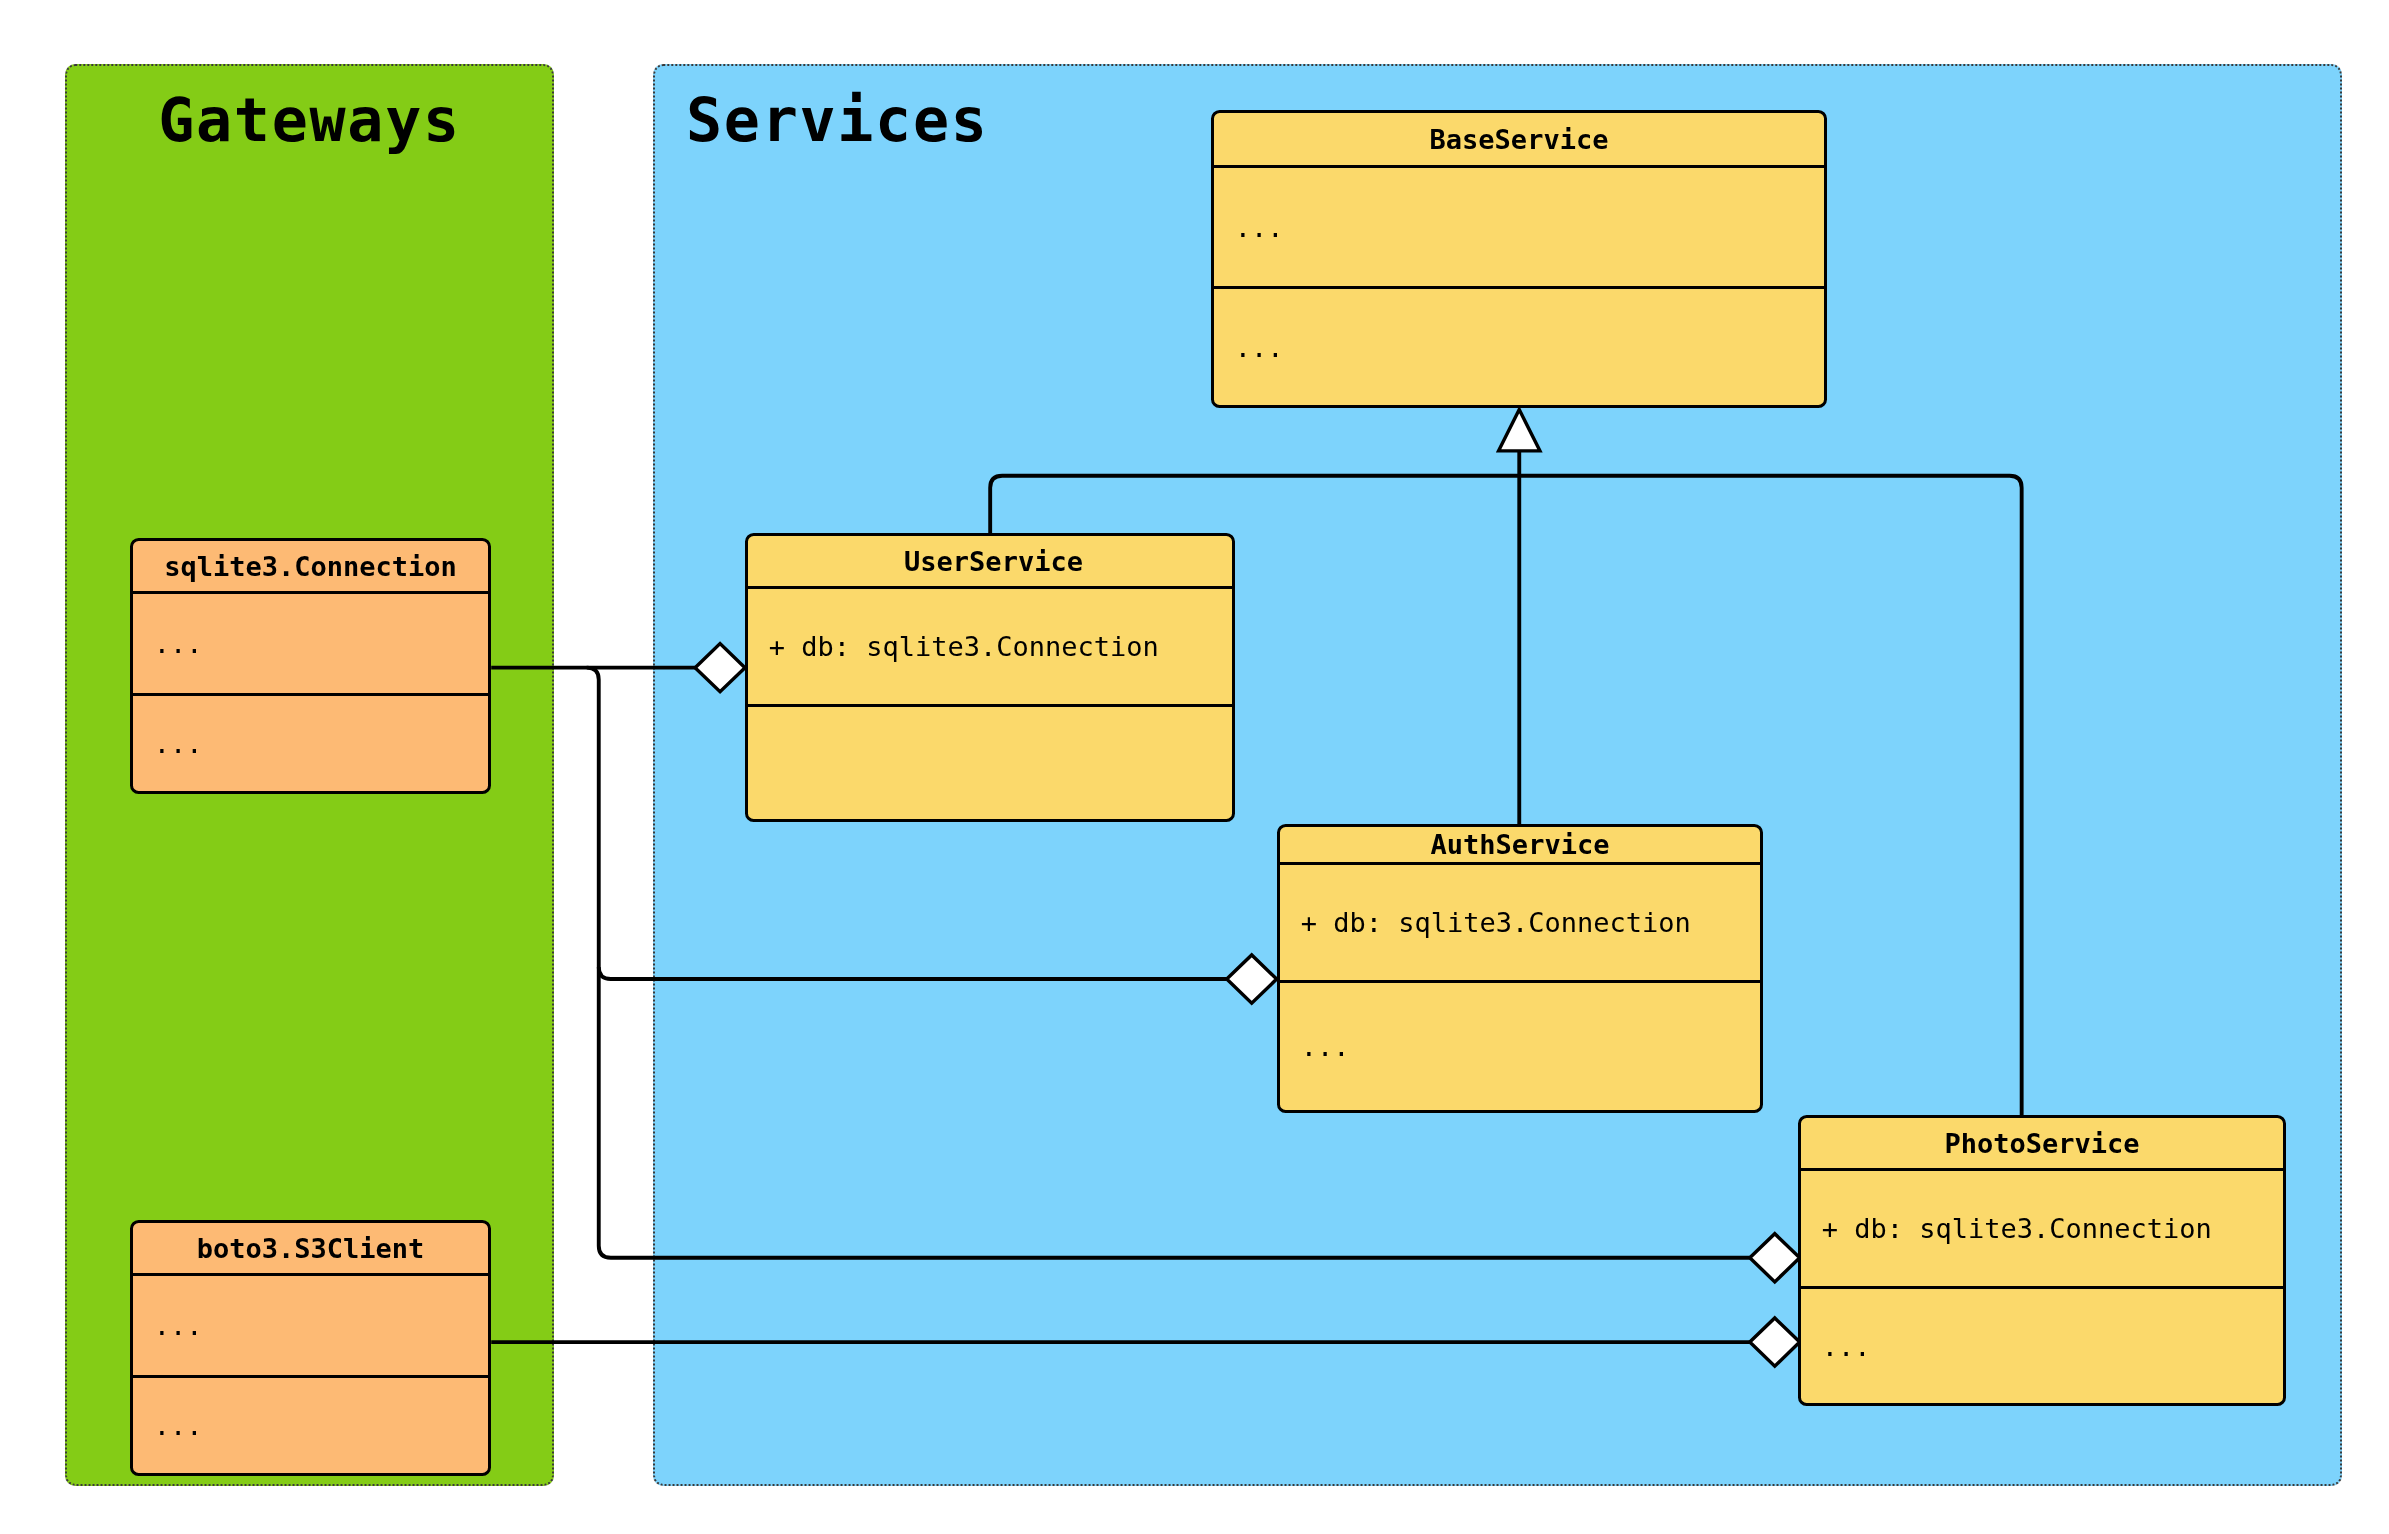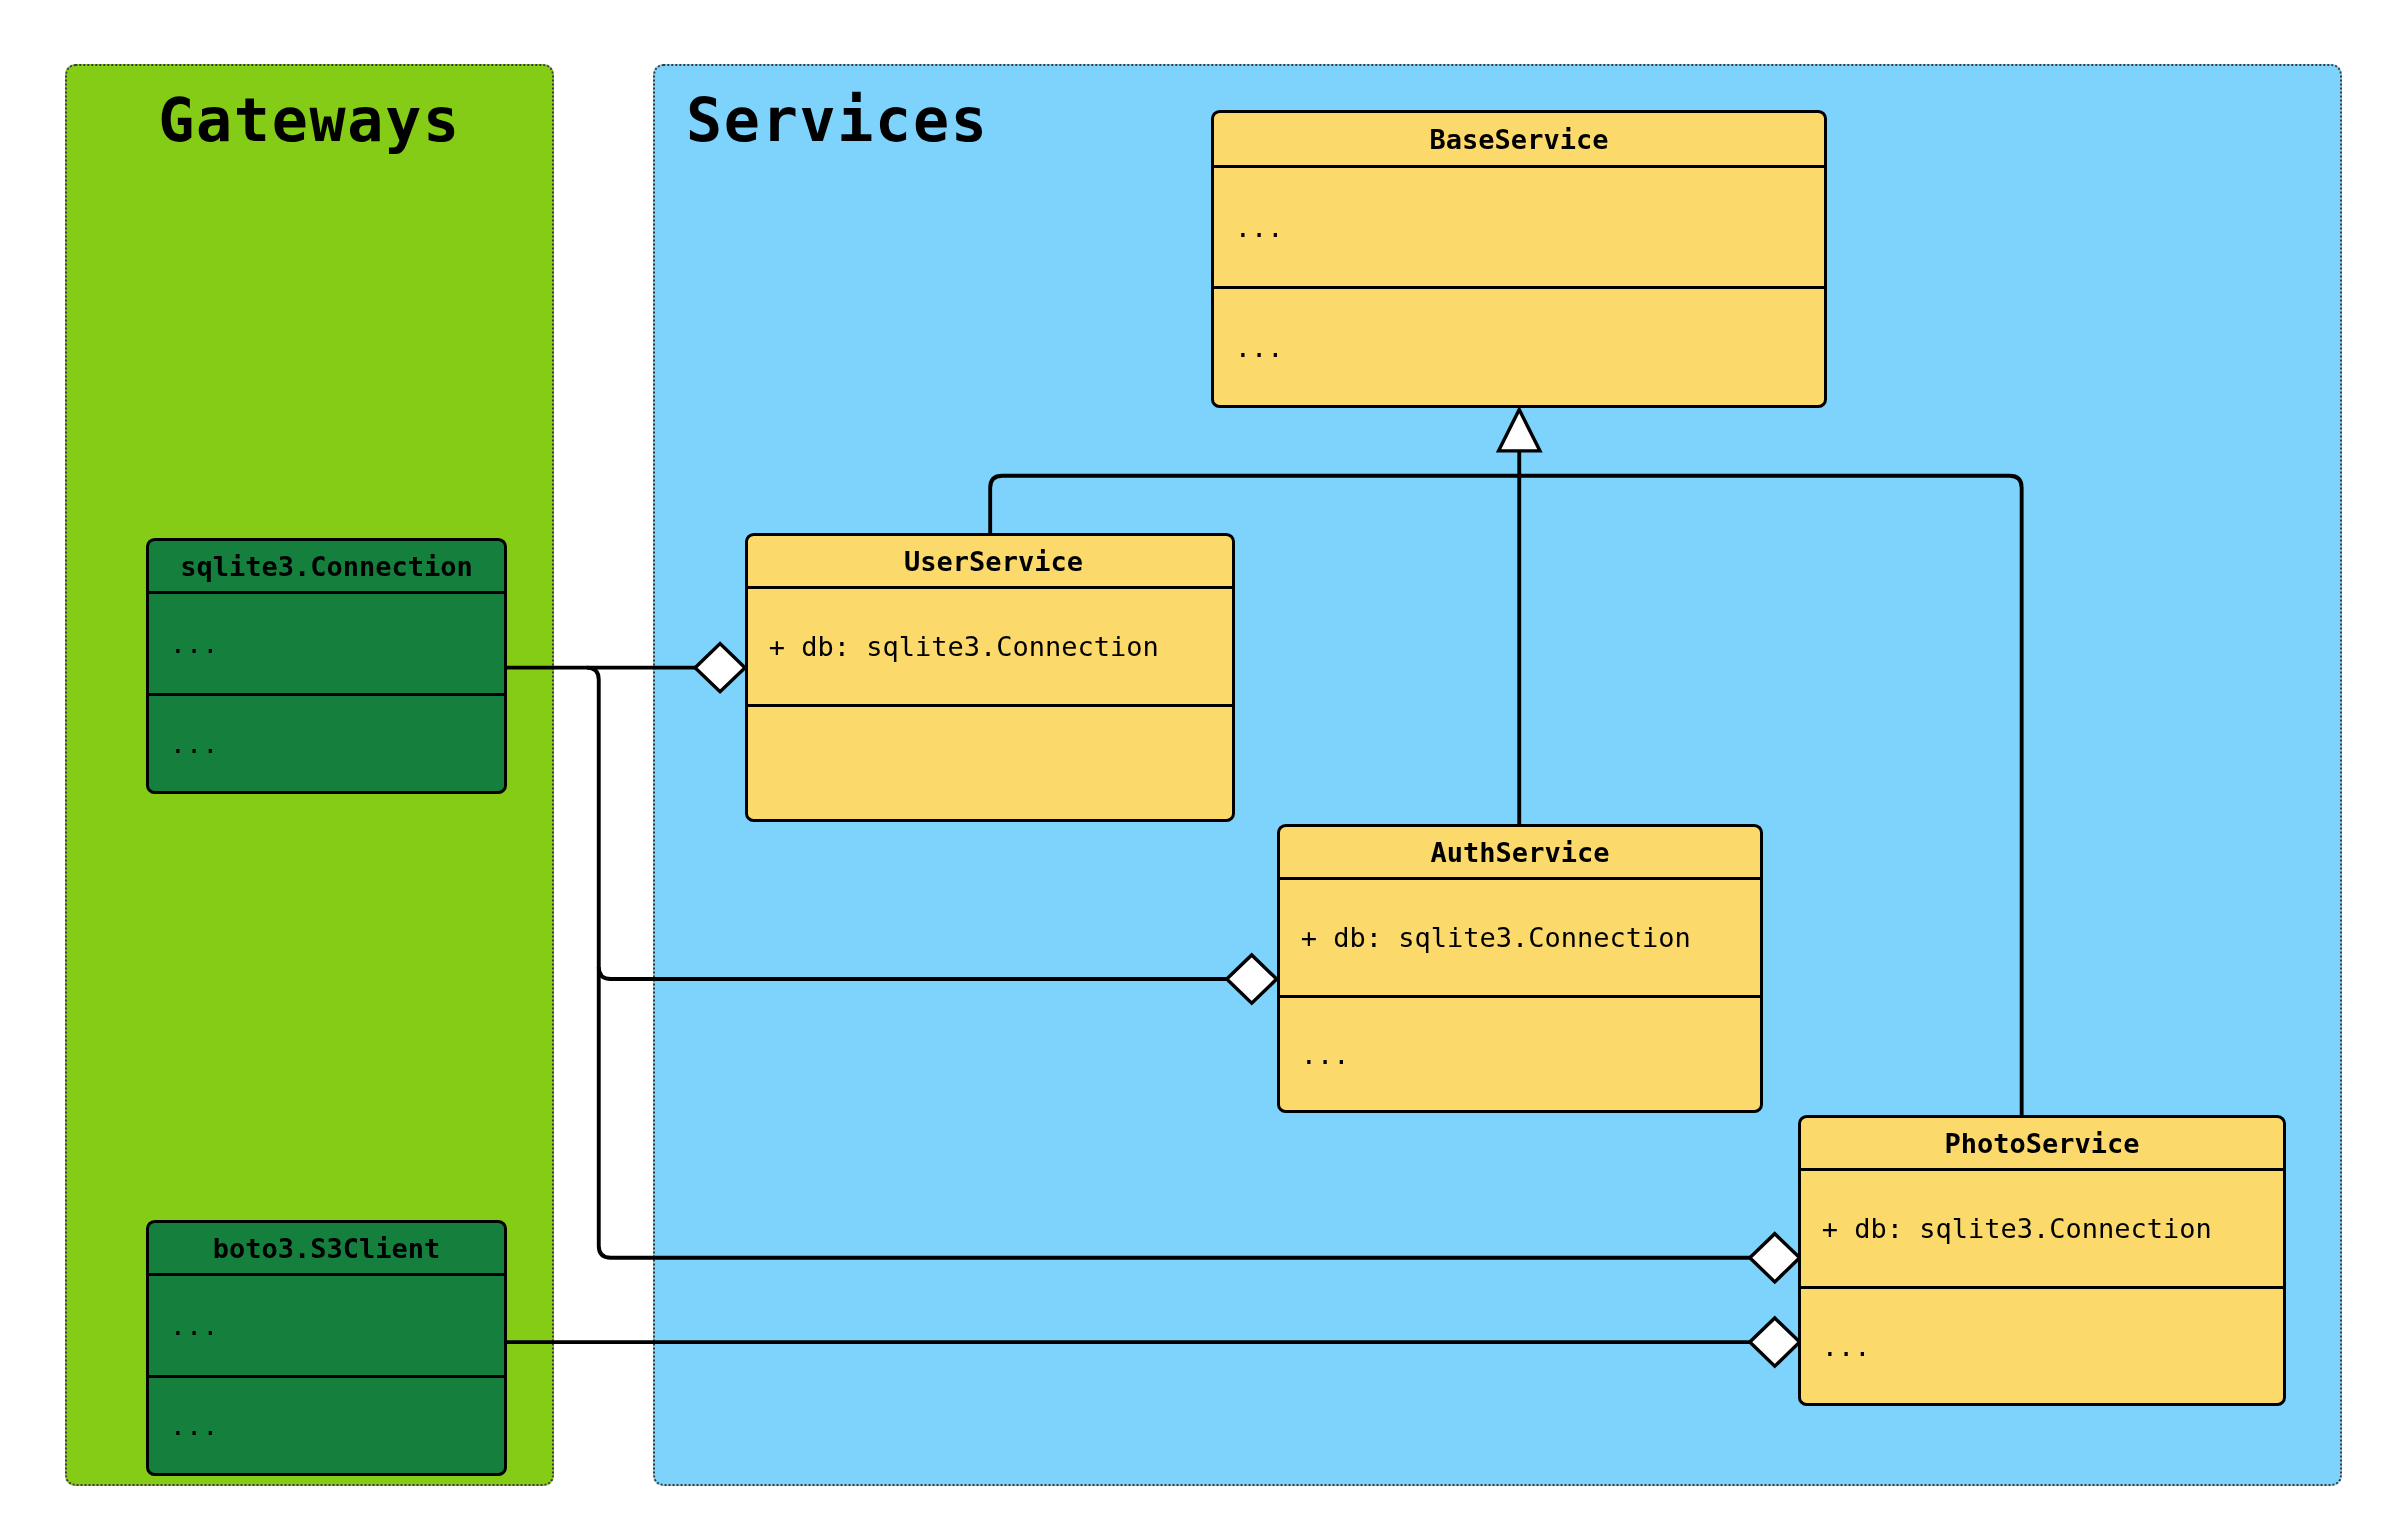--- a/index.html
+++ b/index.html
@@ -41,21 +41,21 @@
   .class-box{
     position:absolute;
     box-sizing:border-box;
     border:3.4px solid #000;
     border-radius:8.6px;
     display:flex;
     flex-direction:column;
     overflow:hidden;
   }
   .class-box.yellow{background:#fbd96b;}
-  .class-box.blue{background:#15803d;margin-left:16px;}
+  .class-box.blue{background:#fdba74;}
   .cb-header{
     flex:0 0 auto;
     display:flex;align-items:center;justify-content:center;
     font-weight:bold;
     font-size:27px;
     border-bottom:3.4px solid #000;
     box-sizing:border-box;
   }
   .cb-section{
     box-sizing:border-box;
@@ -123,21 +123,21 @@
     <div class="cb-header" style="height:53px;padding-left:7px;">
       <span>UserService</span>
     </div>
     <div class="cb-section cb-attrs" style="height:118px;">
       <div class="member">+ db: sqlite3.Connection</div>
     </div>
     <div class="cb-section cb-methods"></div>
   </div>
 
   <div class="class-box yellow" style="left:1277px;top:824px;width:486px;height:289px;">
-    <div class="cb-header" style="height:53px;">
+    <div class="cb-header" style="height:38px;">
       <span>AuthService</span>
     </div>
     <div class="cb-section cb-attrs" style="height:118px;">
       <div class="member">+ db: sqlite3.Connection</div>
     </div>
     <div class="cb-section cb-methods">
       <div class="member">...</div>
     </div>
   </div>
 

